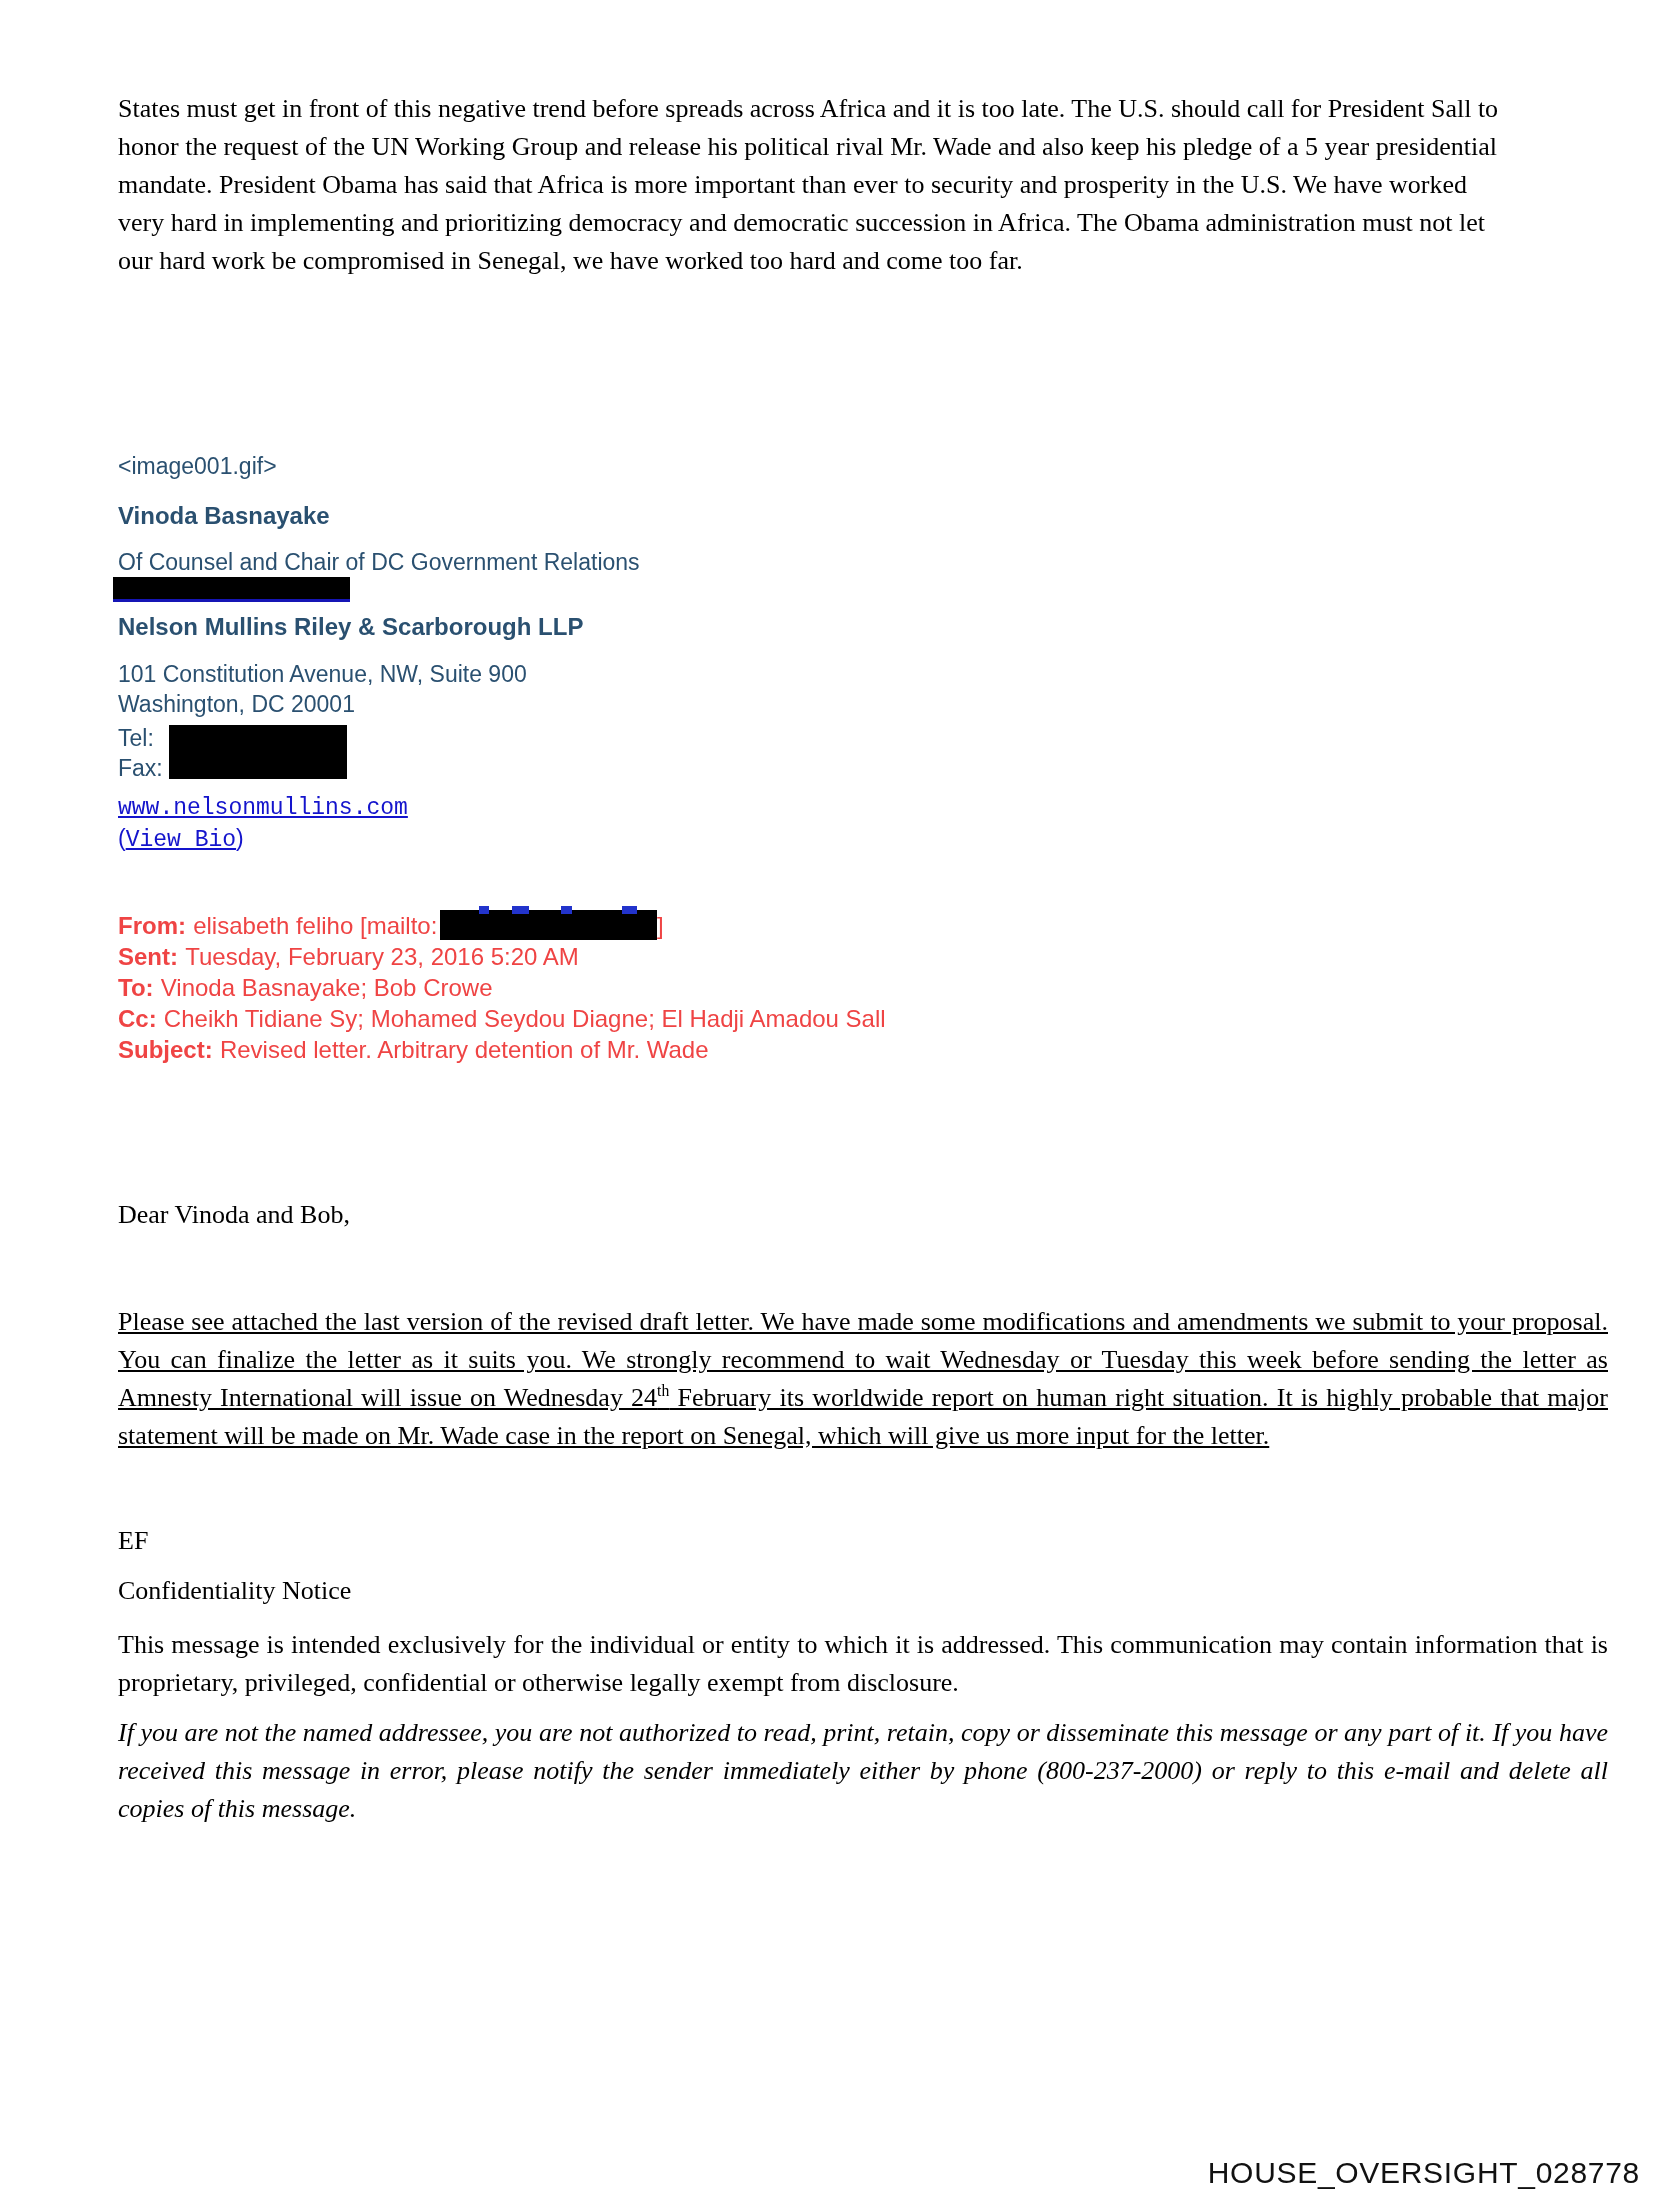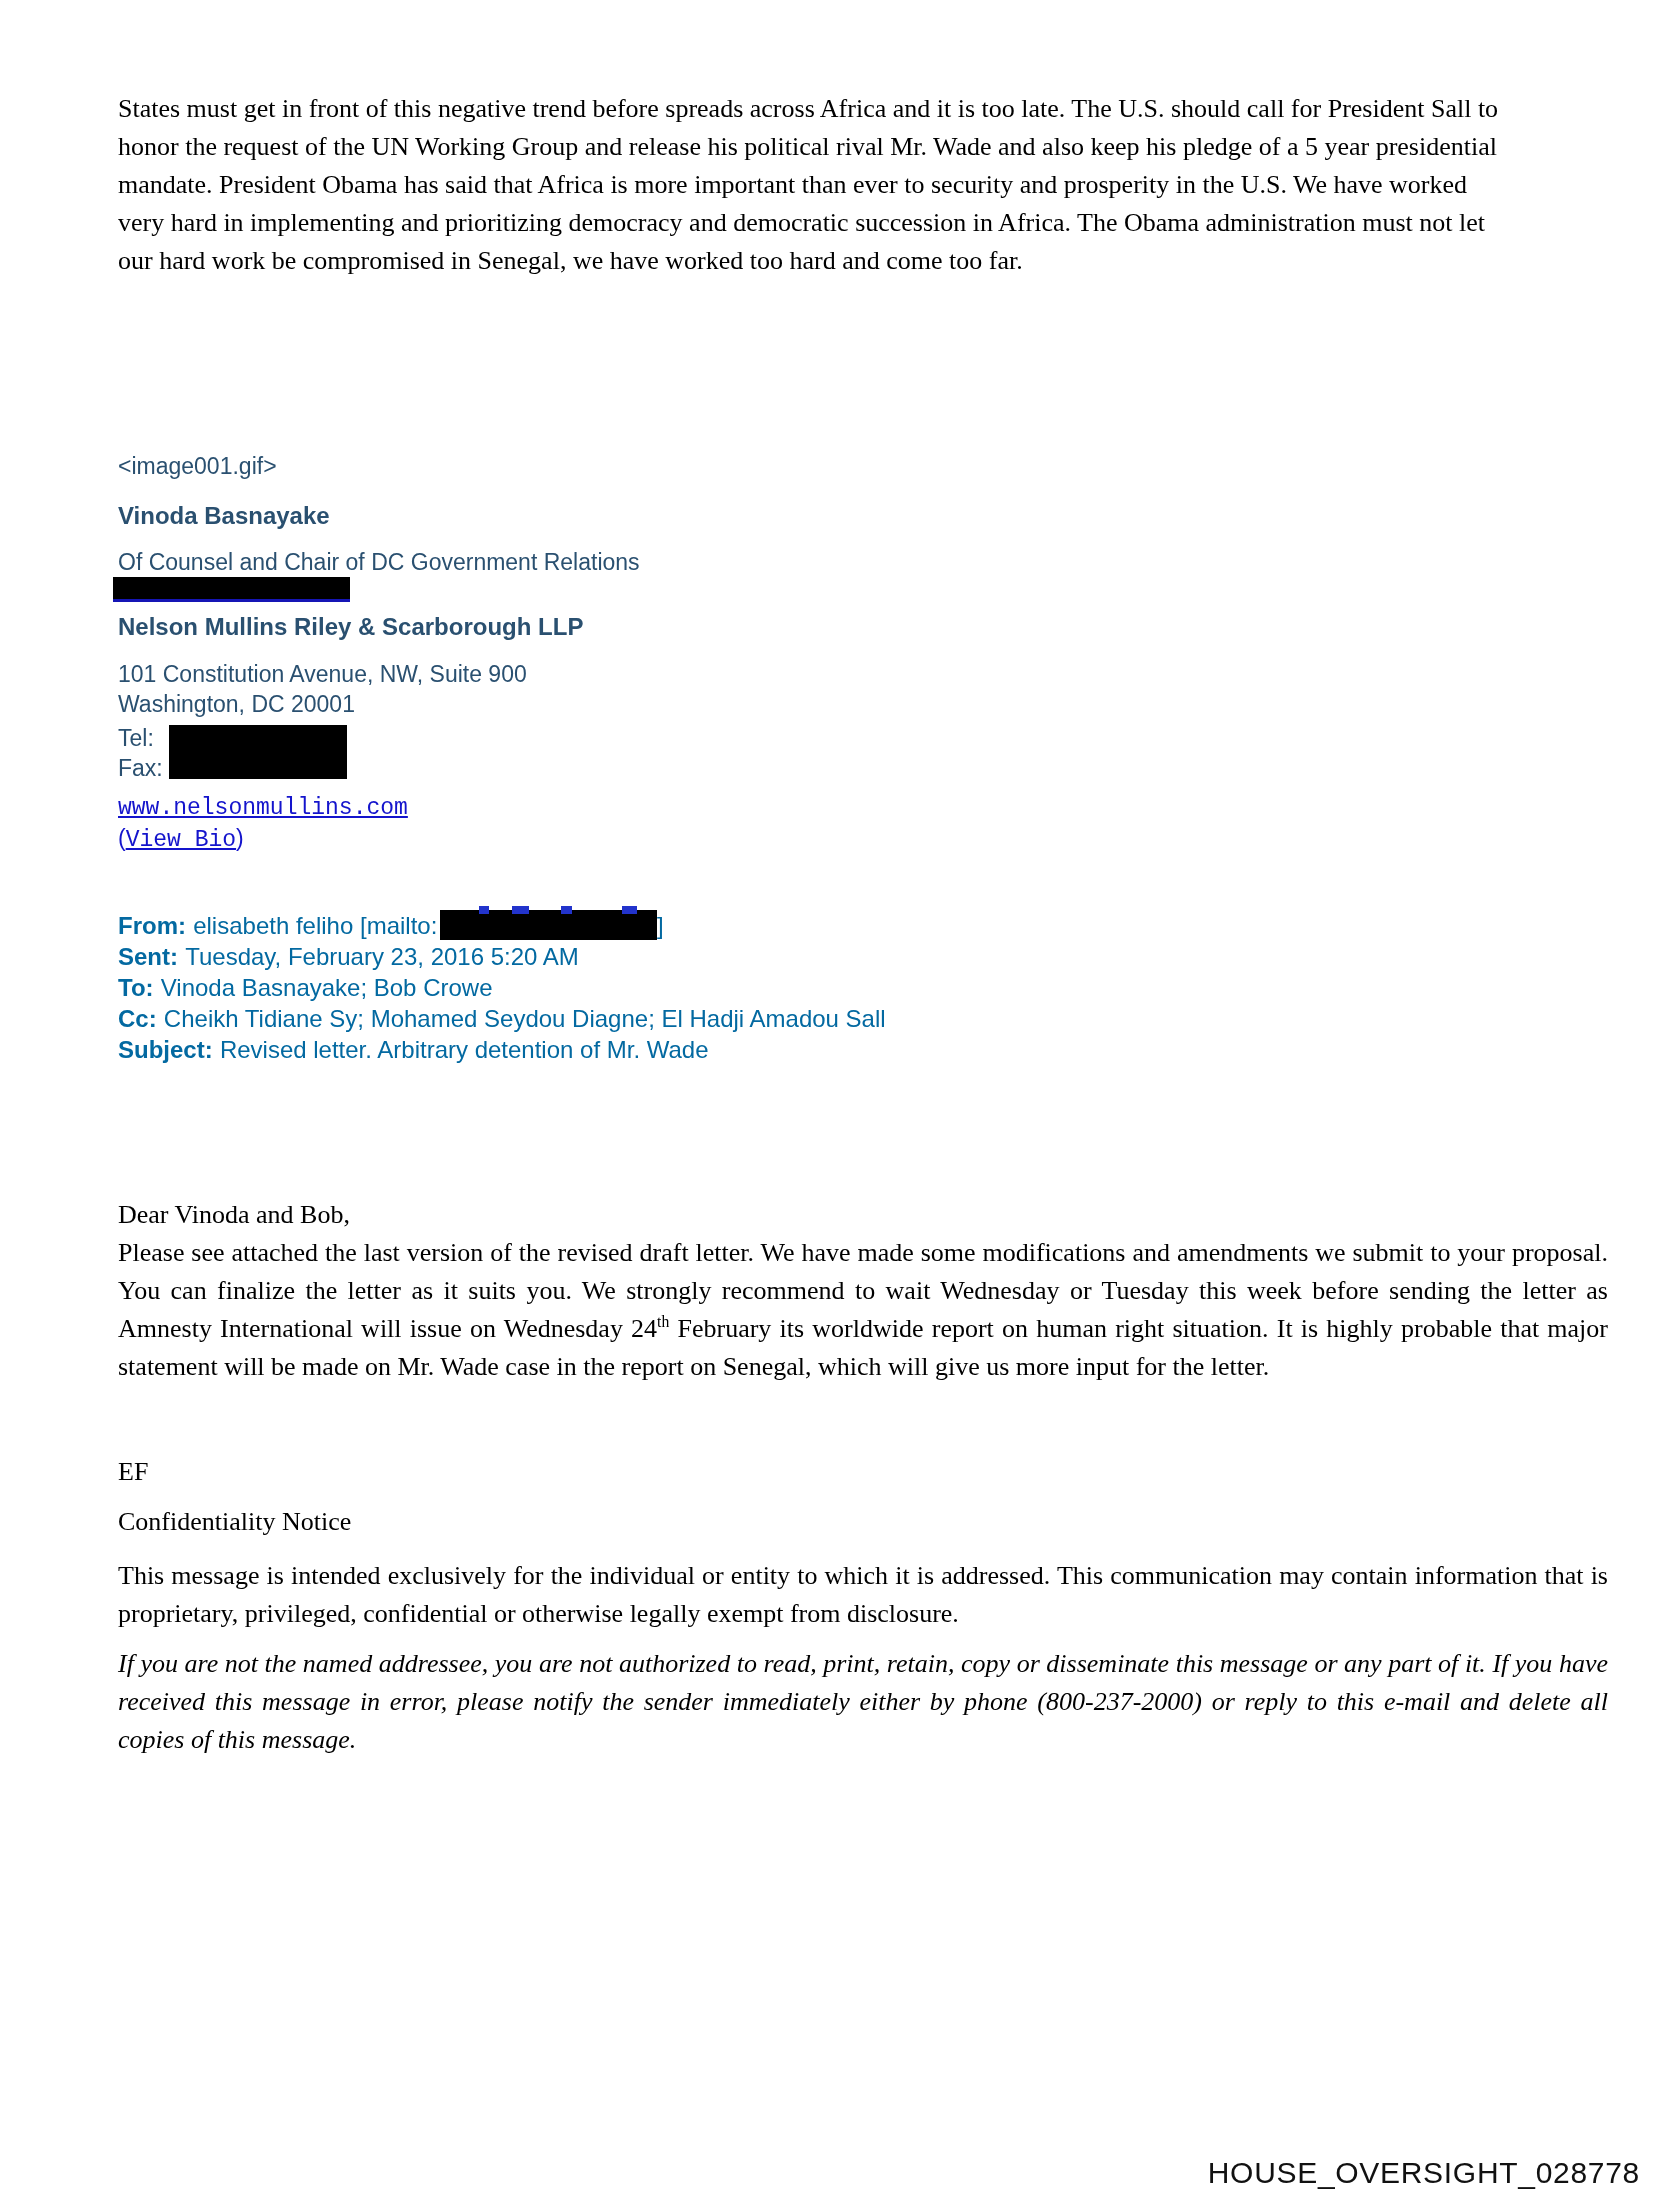--- a/index.html
+++ b/index.html
@@ -17,21 +17,21 @@
 
   
   .serif {
     font-family: "Liberation Serif", serif;
     font-size: 26px;
     line-height: 38px;
     color: #000000;
   }
   .para-lead   { margin-top: 90px; width: 1394px; text-align: left; }
   .greeting    { margin-top: 131px; width: 1490px; }
-  .para-body   { width: 1490px; text-align: justify; }
+  .para-body   { margin-top: 69px; width: 1490px; text-align: justify; text-decoration: underline; }
   .closing     { margin-top: 59px;  width: 1490px; }
   .initials    { margin-top: 67px; width: 1490px; }
   .conf-head   { margin-top: 12.4px;  width: 1490px; }
   .conf-p1     { margin-top: 16.4px;  width: 1490px; text-align: justify; }
   .conf-p2     { margin-top: 11.8px;  width: 1490px; text-align: justify; font-style: italic; }
   sup.ord { font-size: 15.7px; vertical-align: 10.5px; line-height: 0; }
 
   
   .sig { margin-top: 171px; }
   .sig-line {
@@ -71,21 +71,21 @@
     font-family: Liberation Mono, monospace;
   }
   .link-paren { color: #1414cc; }
 
   
   .headers { margin-top: 55px; }
   .hdr-line {
     font-family: "Liberation Sans", sans-serif;
     font-size: 24px;
     line-height: 31px;
-    color: #0369a1;
+    color: #ef4444;
   }
   .hdr-label { font-weight: bold; margin-right: 7.2px; }
   .redaction-inline {
     position: relative;
     display: inline-block;
     width: 217px;
     height: 30px;
     background: #000000;
     vertical-align: -6.5px;
     margin-left: 2.6px;

